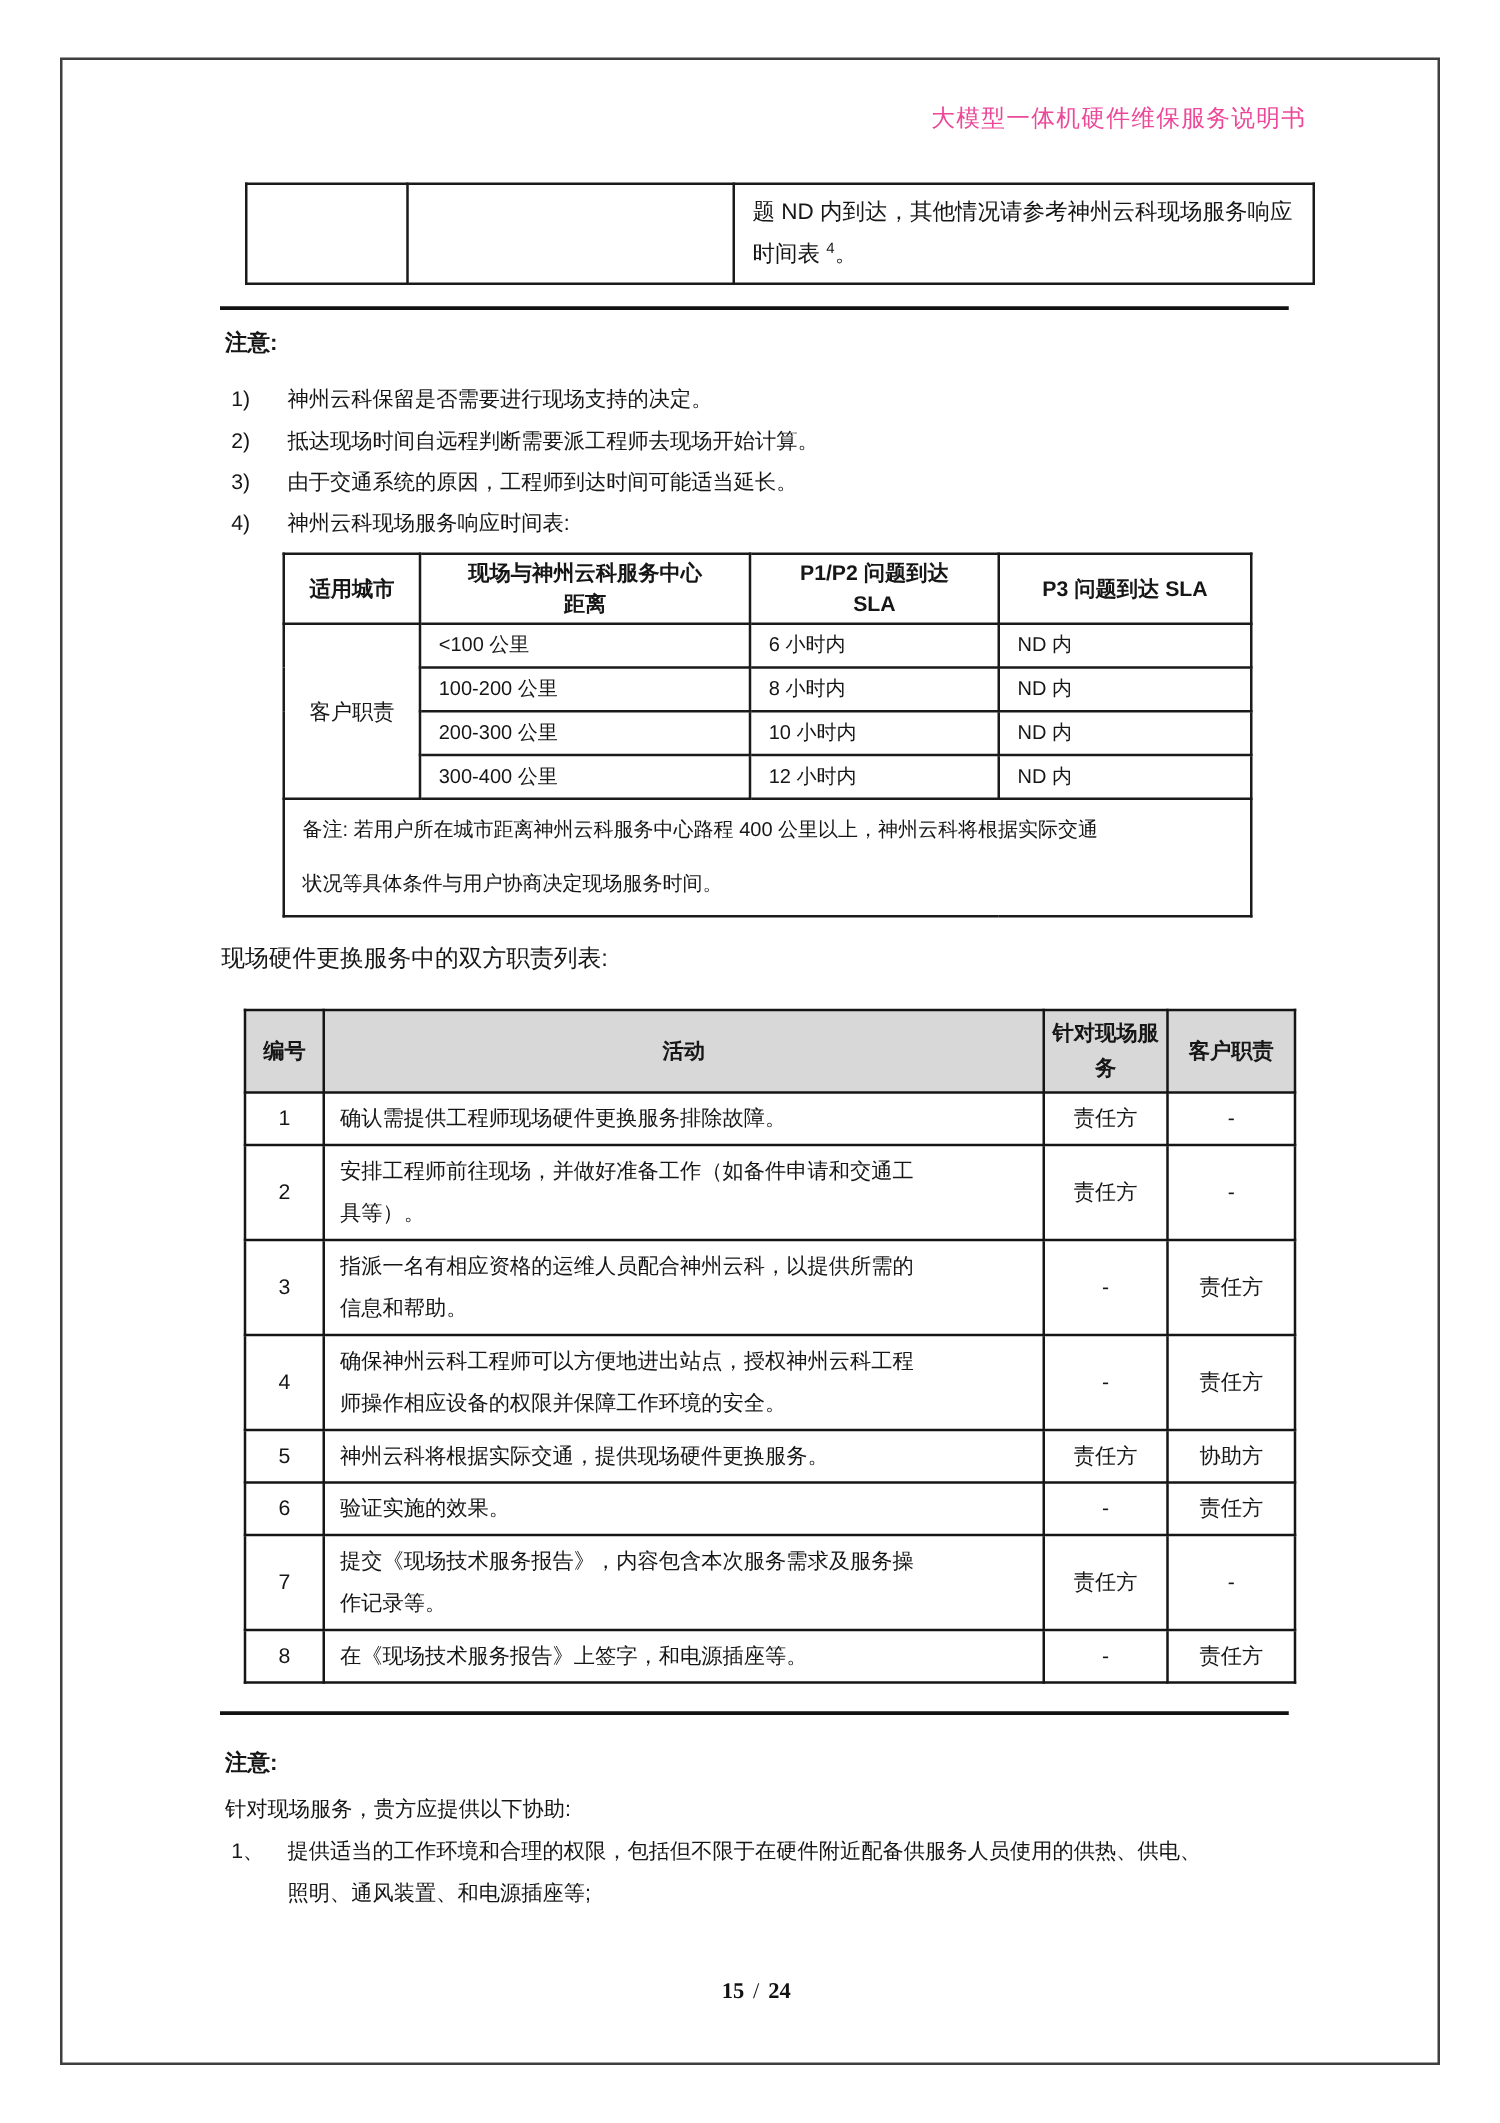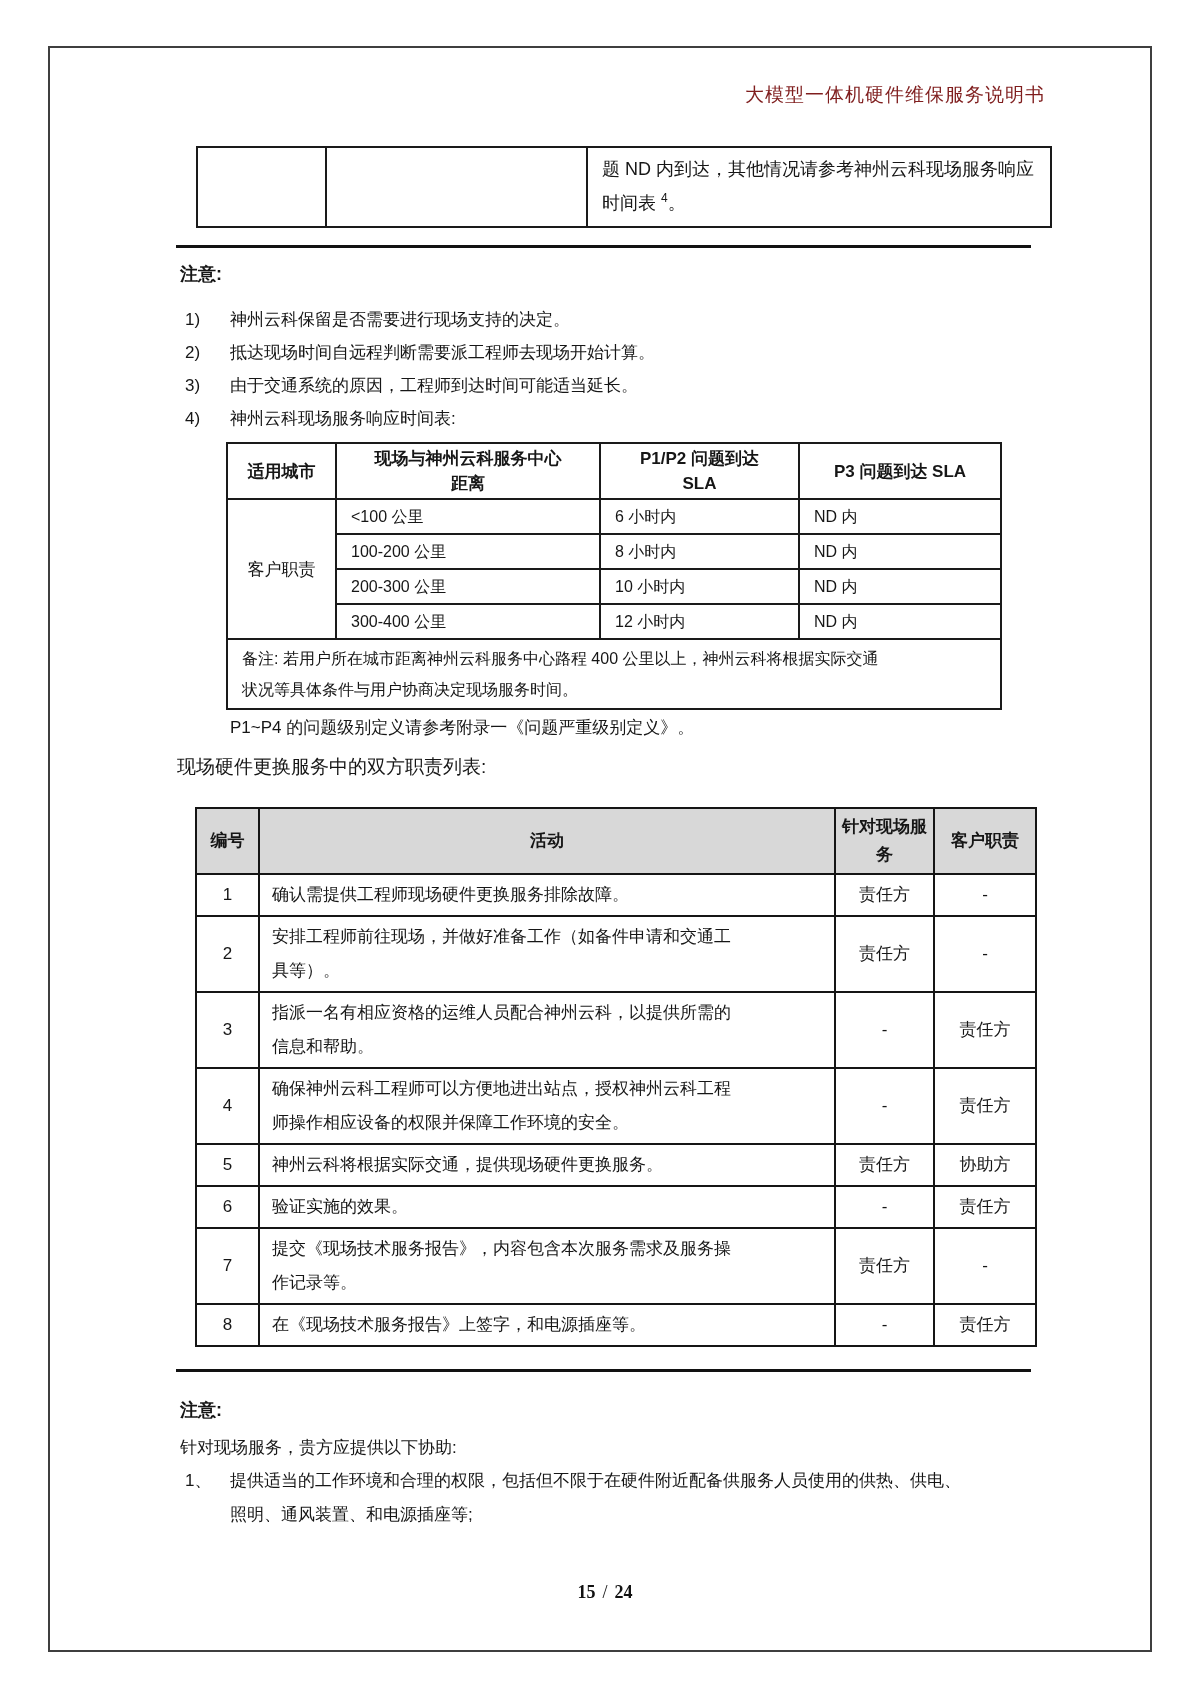--- a/index.html
+++ b/index.html
@@ -8,21 +8,21 @@
     font-family:"Liberation Sans", sans-serif; color:#161616; overflow:hidden;
   }
   .frame {
     position:absolute; left:48px; top:46px; width:1100px; height:1602px;
     border:2px solid #3f3f3f;
   }
   .pre { white-space:pre-line; }
 
   .header-title {
     position:absolute; top:82px; left:176px; width:869px; text-align:right;
-    font-family:"Liberation Serif", serif; font-size:19px; letter-spacing:1px; color:#7f1d1d;
+    font-family:"Liberation Serif", serif; font-size:19px; letter-spacing:1px; color:#ec4899;
   }
 
   table { border-collapse:collapse; table-layout:fixed;border-radius:25px; }
 
   
   .top-table { position:absolute; left:196px; top:146px; width:854px; }
   .top-table td {
     border:2px solid #1a1a1a; vertical-align:top; height:74px;
     padding:4px 14px 0 14px; font-size:18px; line-height:34px;
   }
@@ -43,21 +43,21 @@
 
   
   .sla-table { position:absolute; left:226px; top:442px; width:774px; font-size:16px; }
   .sla-table th, .sla-table td { border:2px solid #1a1a1a; }
   .sla-table th {
     font-weight:bold; font-size:17px; line-height:25px; padding:2px 6px;
     text-align:center; vertical-align:middle; height:48px; background:#fff;
   }
   .sla-table td { line-height:31px; padding:1px 16px 1px 14px; text-align:left; vertical-align:middle; }
   .sla-table td.city { text-align:center; padding:0 2px; font-size:17px; }
-  .sla-table td.remark { line-height:31px; padding:3px 16px 3px 14px; }
+  .sla-table td.remark { line-height:43px; padding:3px 16px 3px 14px; }
 
   .p1p4 { position:absolute; left:230px; top:716px; font-size:17px; }
   .section-title { position:absolute; left:177px; top:754px; font-size:19px; }
 
   
   .resp-table { position:absolute; left:195px; top:807px; width:840px; font-size:17px; }
   .resp-table th, .resp-table td { border:2px solid #151515; vertical-align:middle; }
   .resp-table th {
     background:#d8d8d8; font-weight:bold; text-align:center;
     line-height:28px; padding:4px 2px; font-size:17px;
@@ -160,21 +160,20 @@
       <td>12 小时内</td>
       <td>ND 内</td>
     </tr>
     <tr>
       <td class="remark pre" colspan="4">备注: 若用户所在城市距离神州云科服务中心路程 400 公里以上，神州云科将根据实际交通
 状况等具体条件与用户协商决定现场服务时间。</td>
     </tr>
   </tbody>
     </table>
 
-  <div class="p1p4">P1~P4 的问题级别定义请参考附录一《问题严重级别定义》。</div>
 
   <div class="section-title">现场硬件更换服务中的双方职责列表:</div>
 
   <table class="resp-table">
     <colgroup>
       <col style="width:63px">
         <col style="width:576px">
         <col style="width:99px">
         <col style="width:102px">
     </colgroup>

